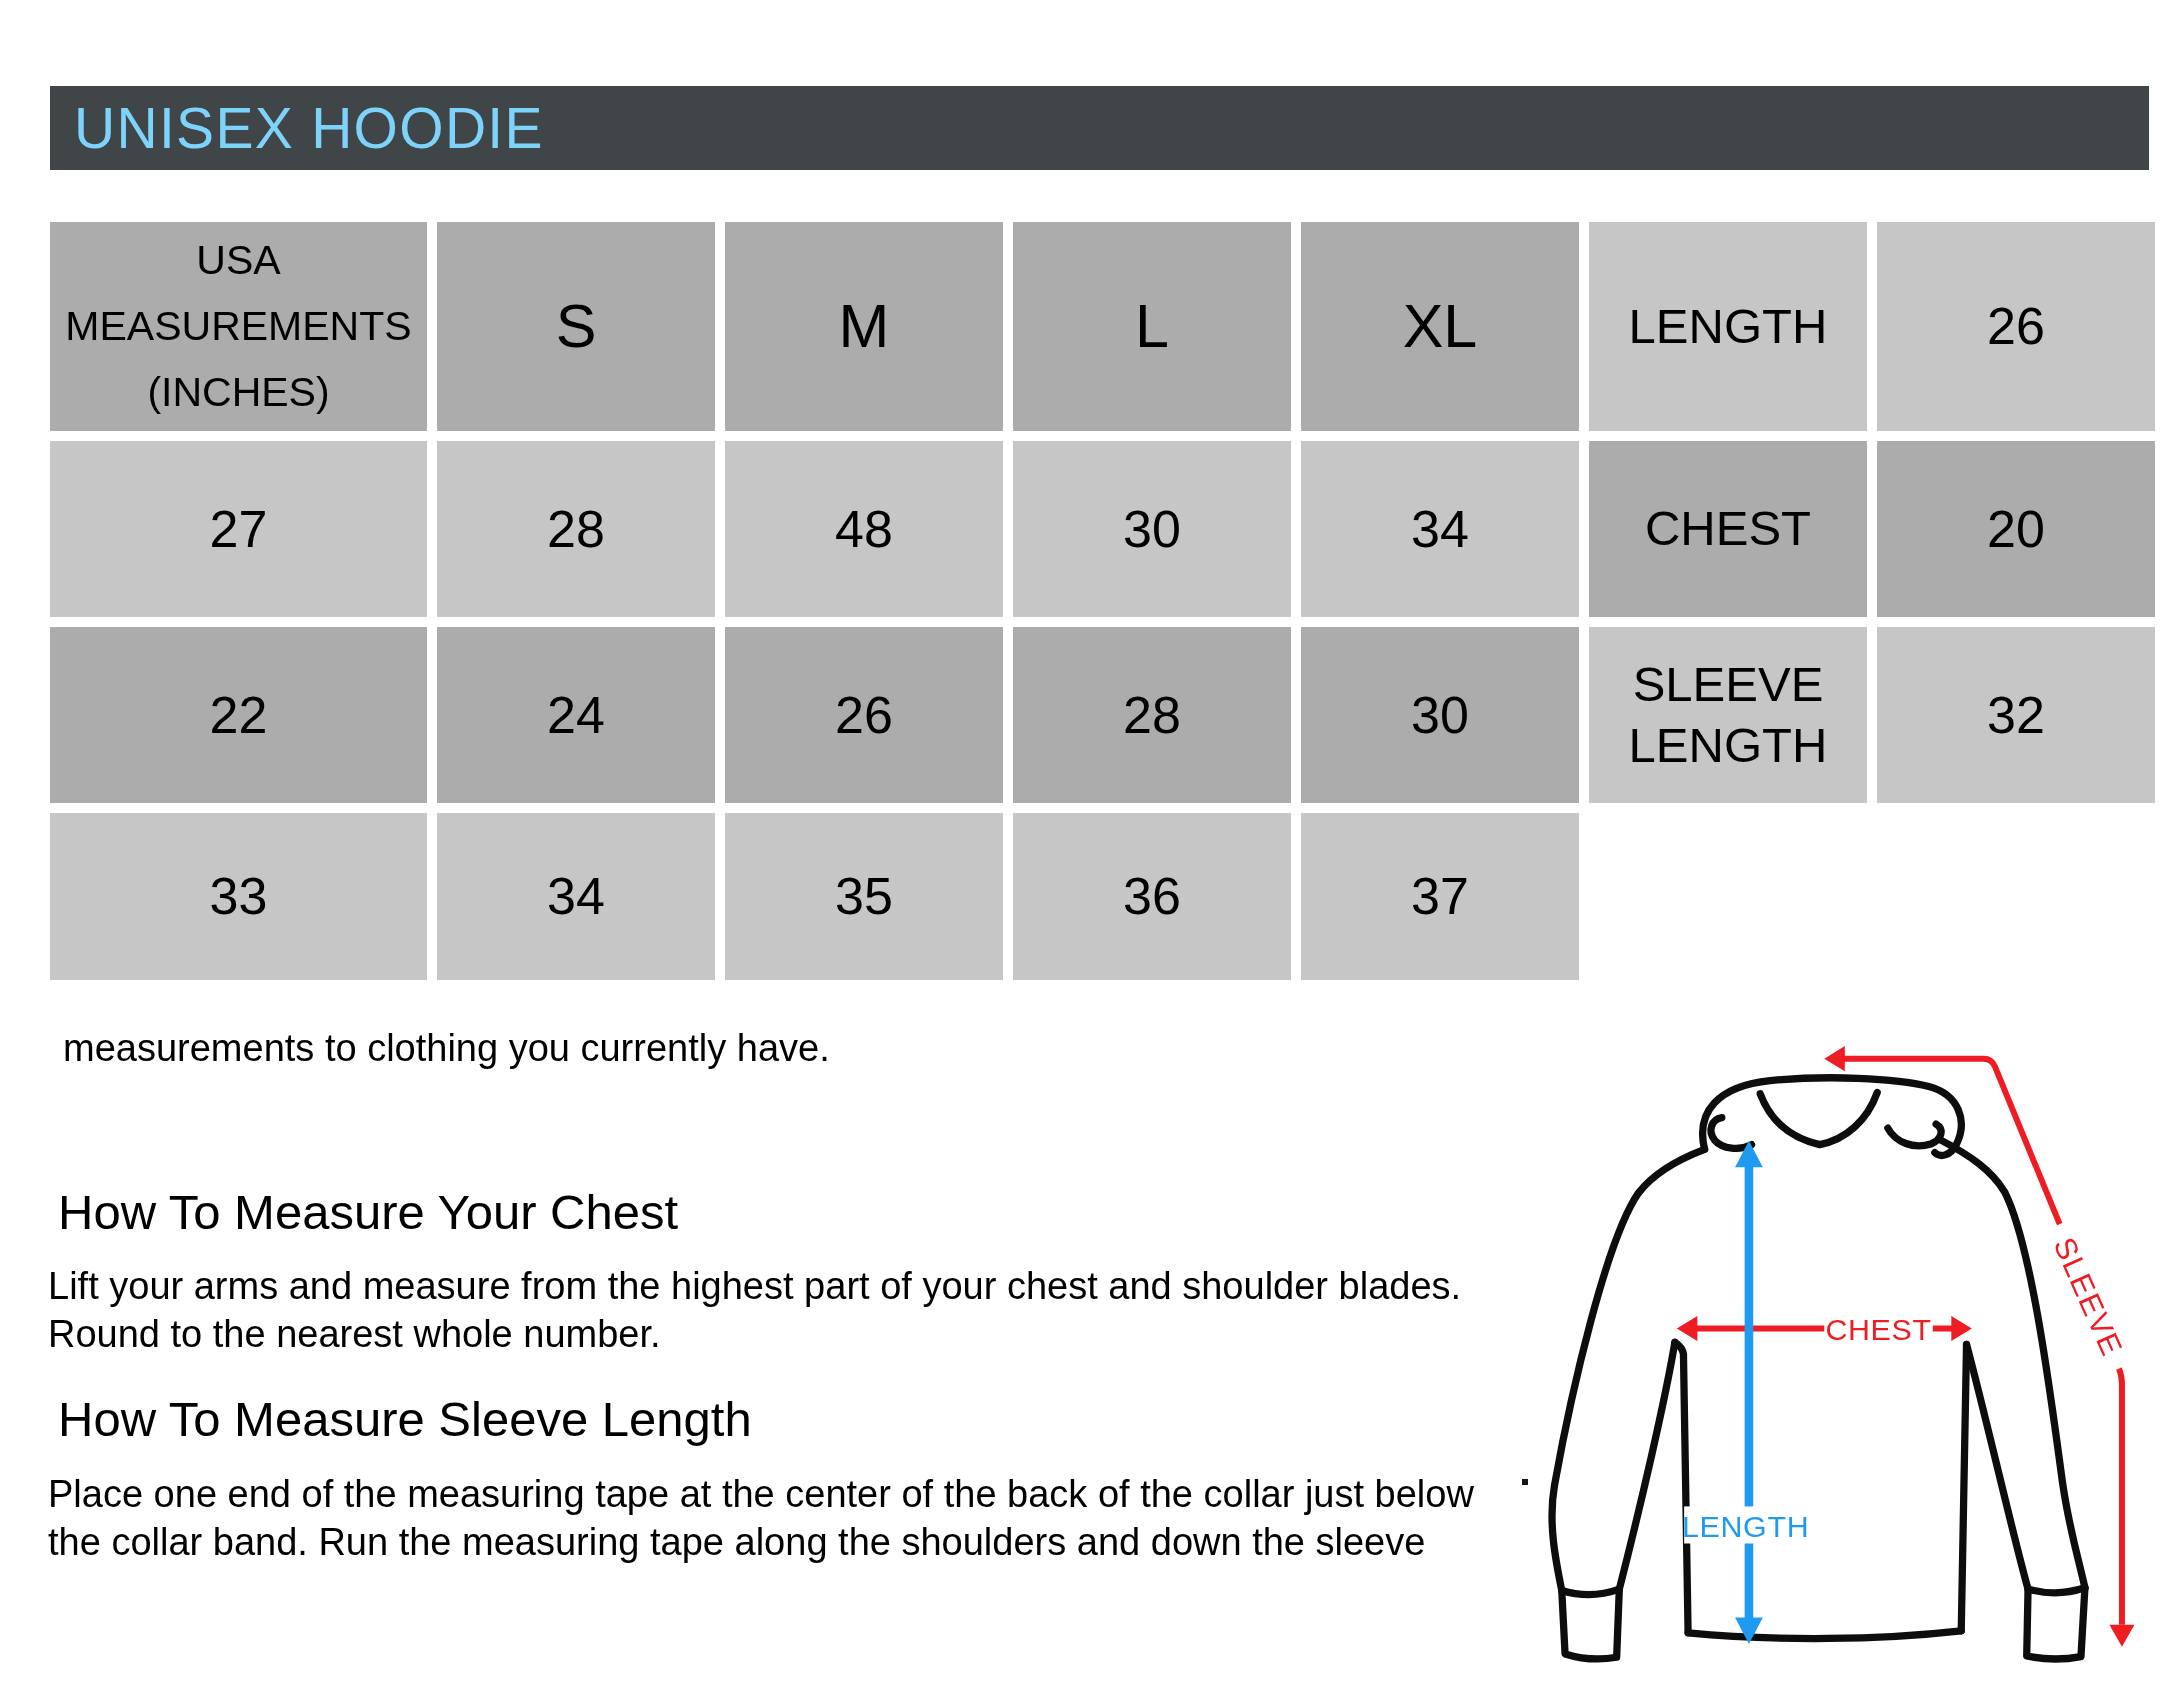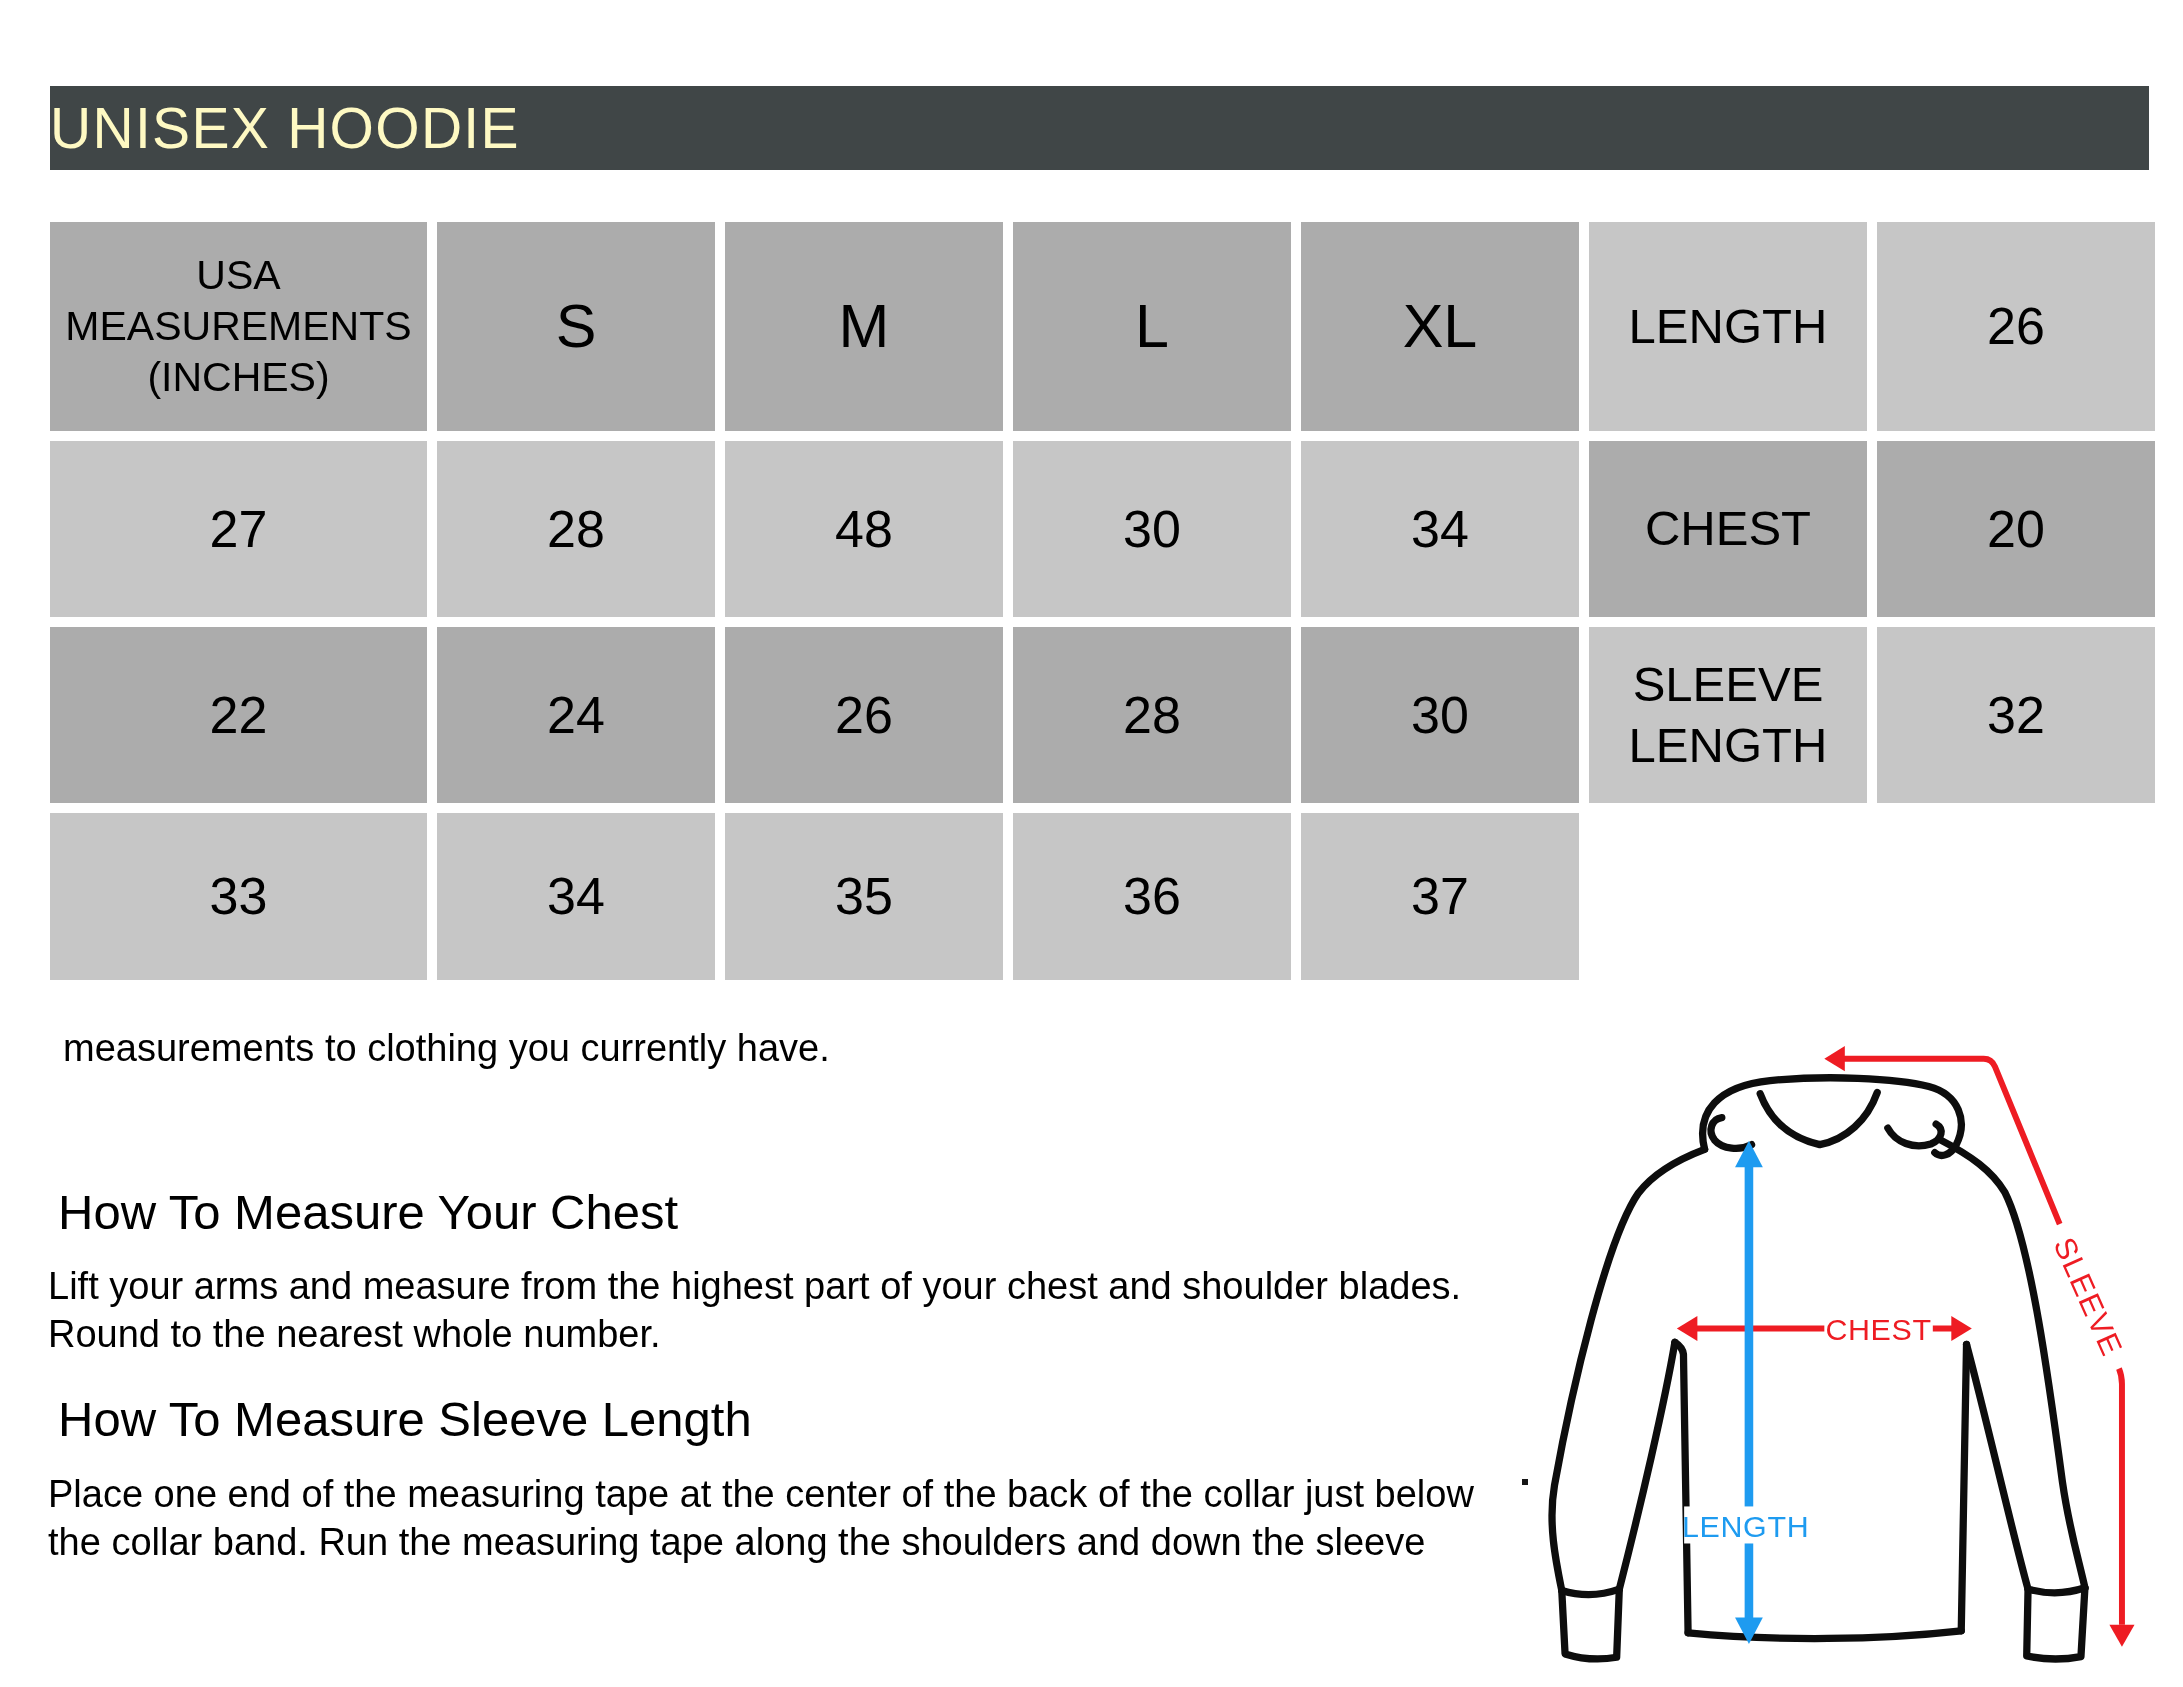--- a/index.html
+++ b/index.html
@@ -10,38 +10,38 @@
     font-family:"Liberation Sans", sans-serif;
     color:#000;
     overflow:hidden;
   }
   
   .title-bar{
     position:absolute;left:50px;top:86px;width:2099px;height:84px;
     background:#404647;display:flex;align-items:center;
   }
   .title-bar .title{
-    color:#fef9c3;font-size:57px;letter-spacing:1.3px;
+    color:#7dd3fc;font-size:57px;letter-spacing:1.3px;padding-left:24px;
     white-space:nowrap;
   }
   
   .size-table{
     position:absolute;left:50px;top:222px;width:2104px;
     display:grid;
     grid-template-columns:377px repeat(6,278px);
     grid-template-rows:209px 176px 176px 167px;
     gap:10px;
   }
   .cell{
     display:flex;flex-direction:column;align-items:center;justify-content:center;
     text-align:center;line-height:1.25;
   }
   .cell.dark{background:#acacac;}
   .cell.light{background:#c6c6c6;}
-  .cell.corner{font-size:41px;}
+  .cell.corner{font-size:41px;gap:15px;}
   .cell.size-h{font-size:61px;}
   .cell.rowlabel{font-size:49px;}
   .cell.num{font-size:52px;}
   
   .intro{
     position:absolute;left:63px;top:1024px;font-size:38px;line-height:48px;
   }
   .sec-heading{
     position:absolute;left:58px;font-weight:normal;font-size:49px;white-space:nowrap;
   }

